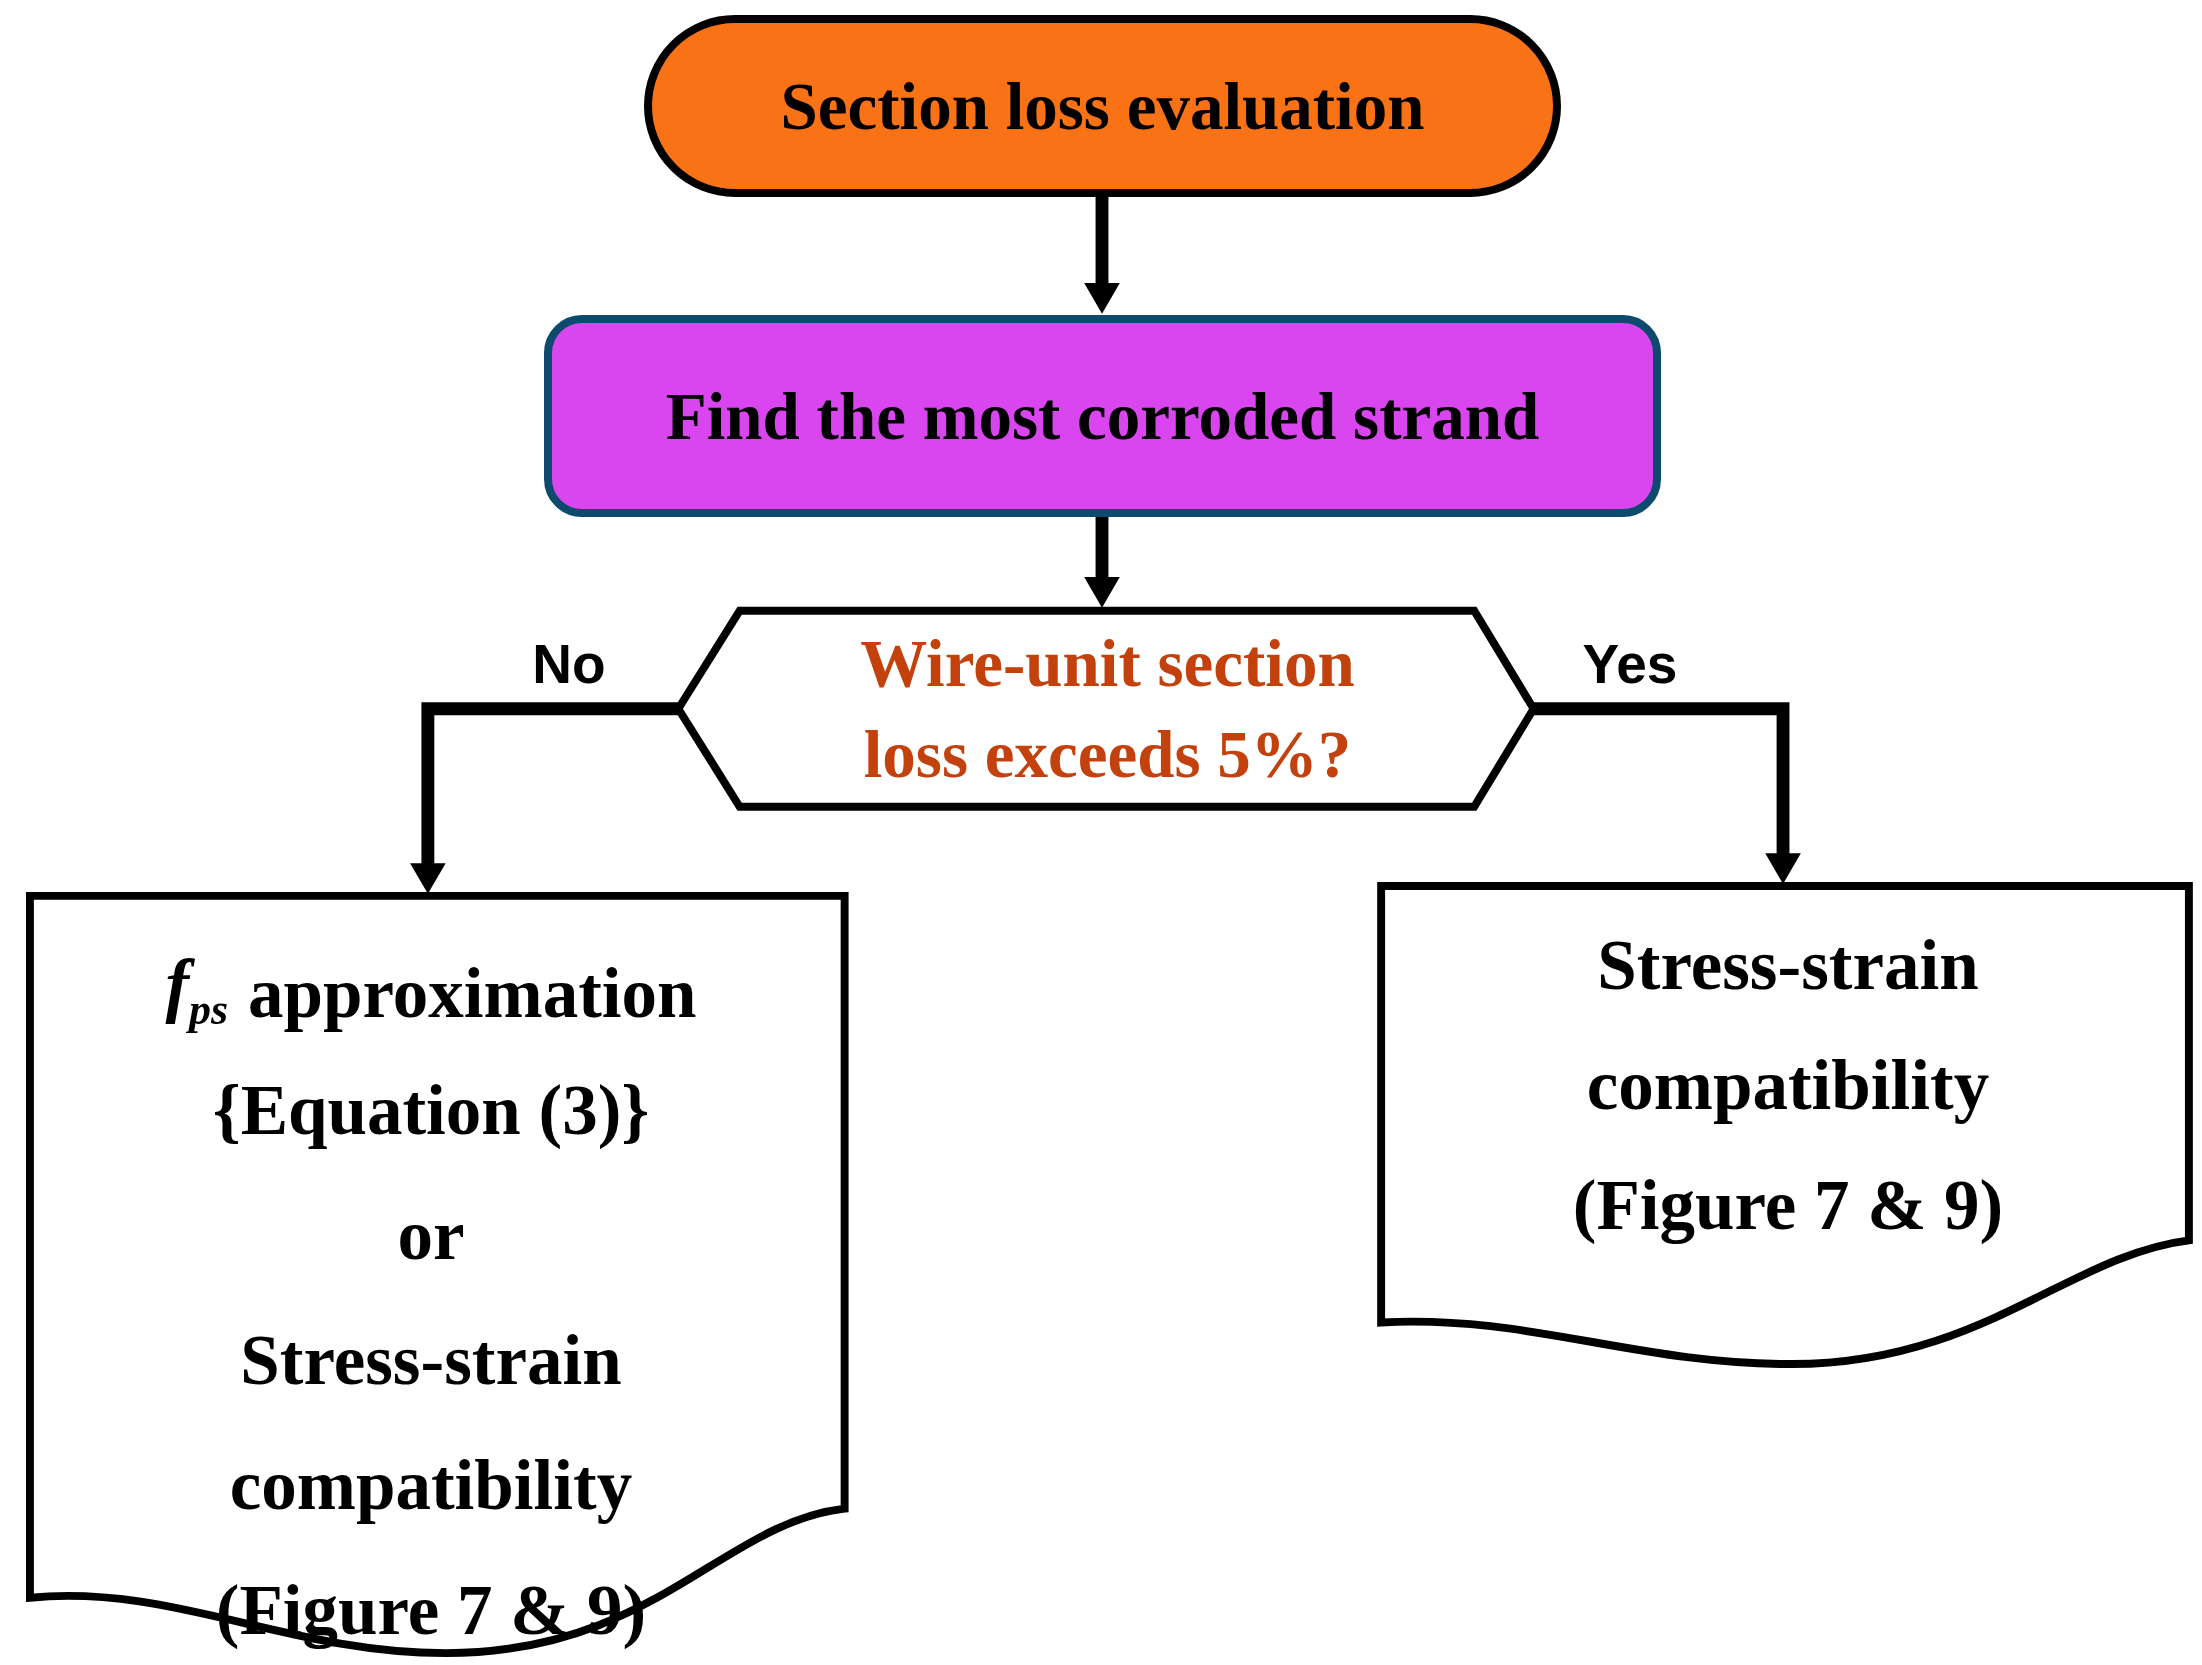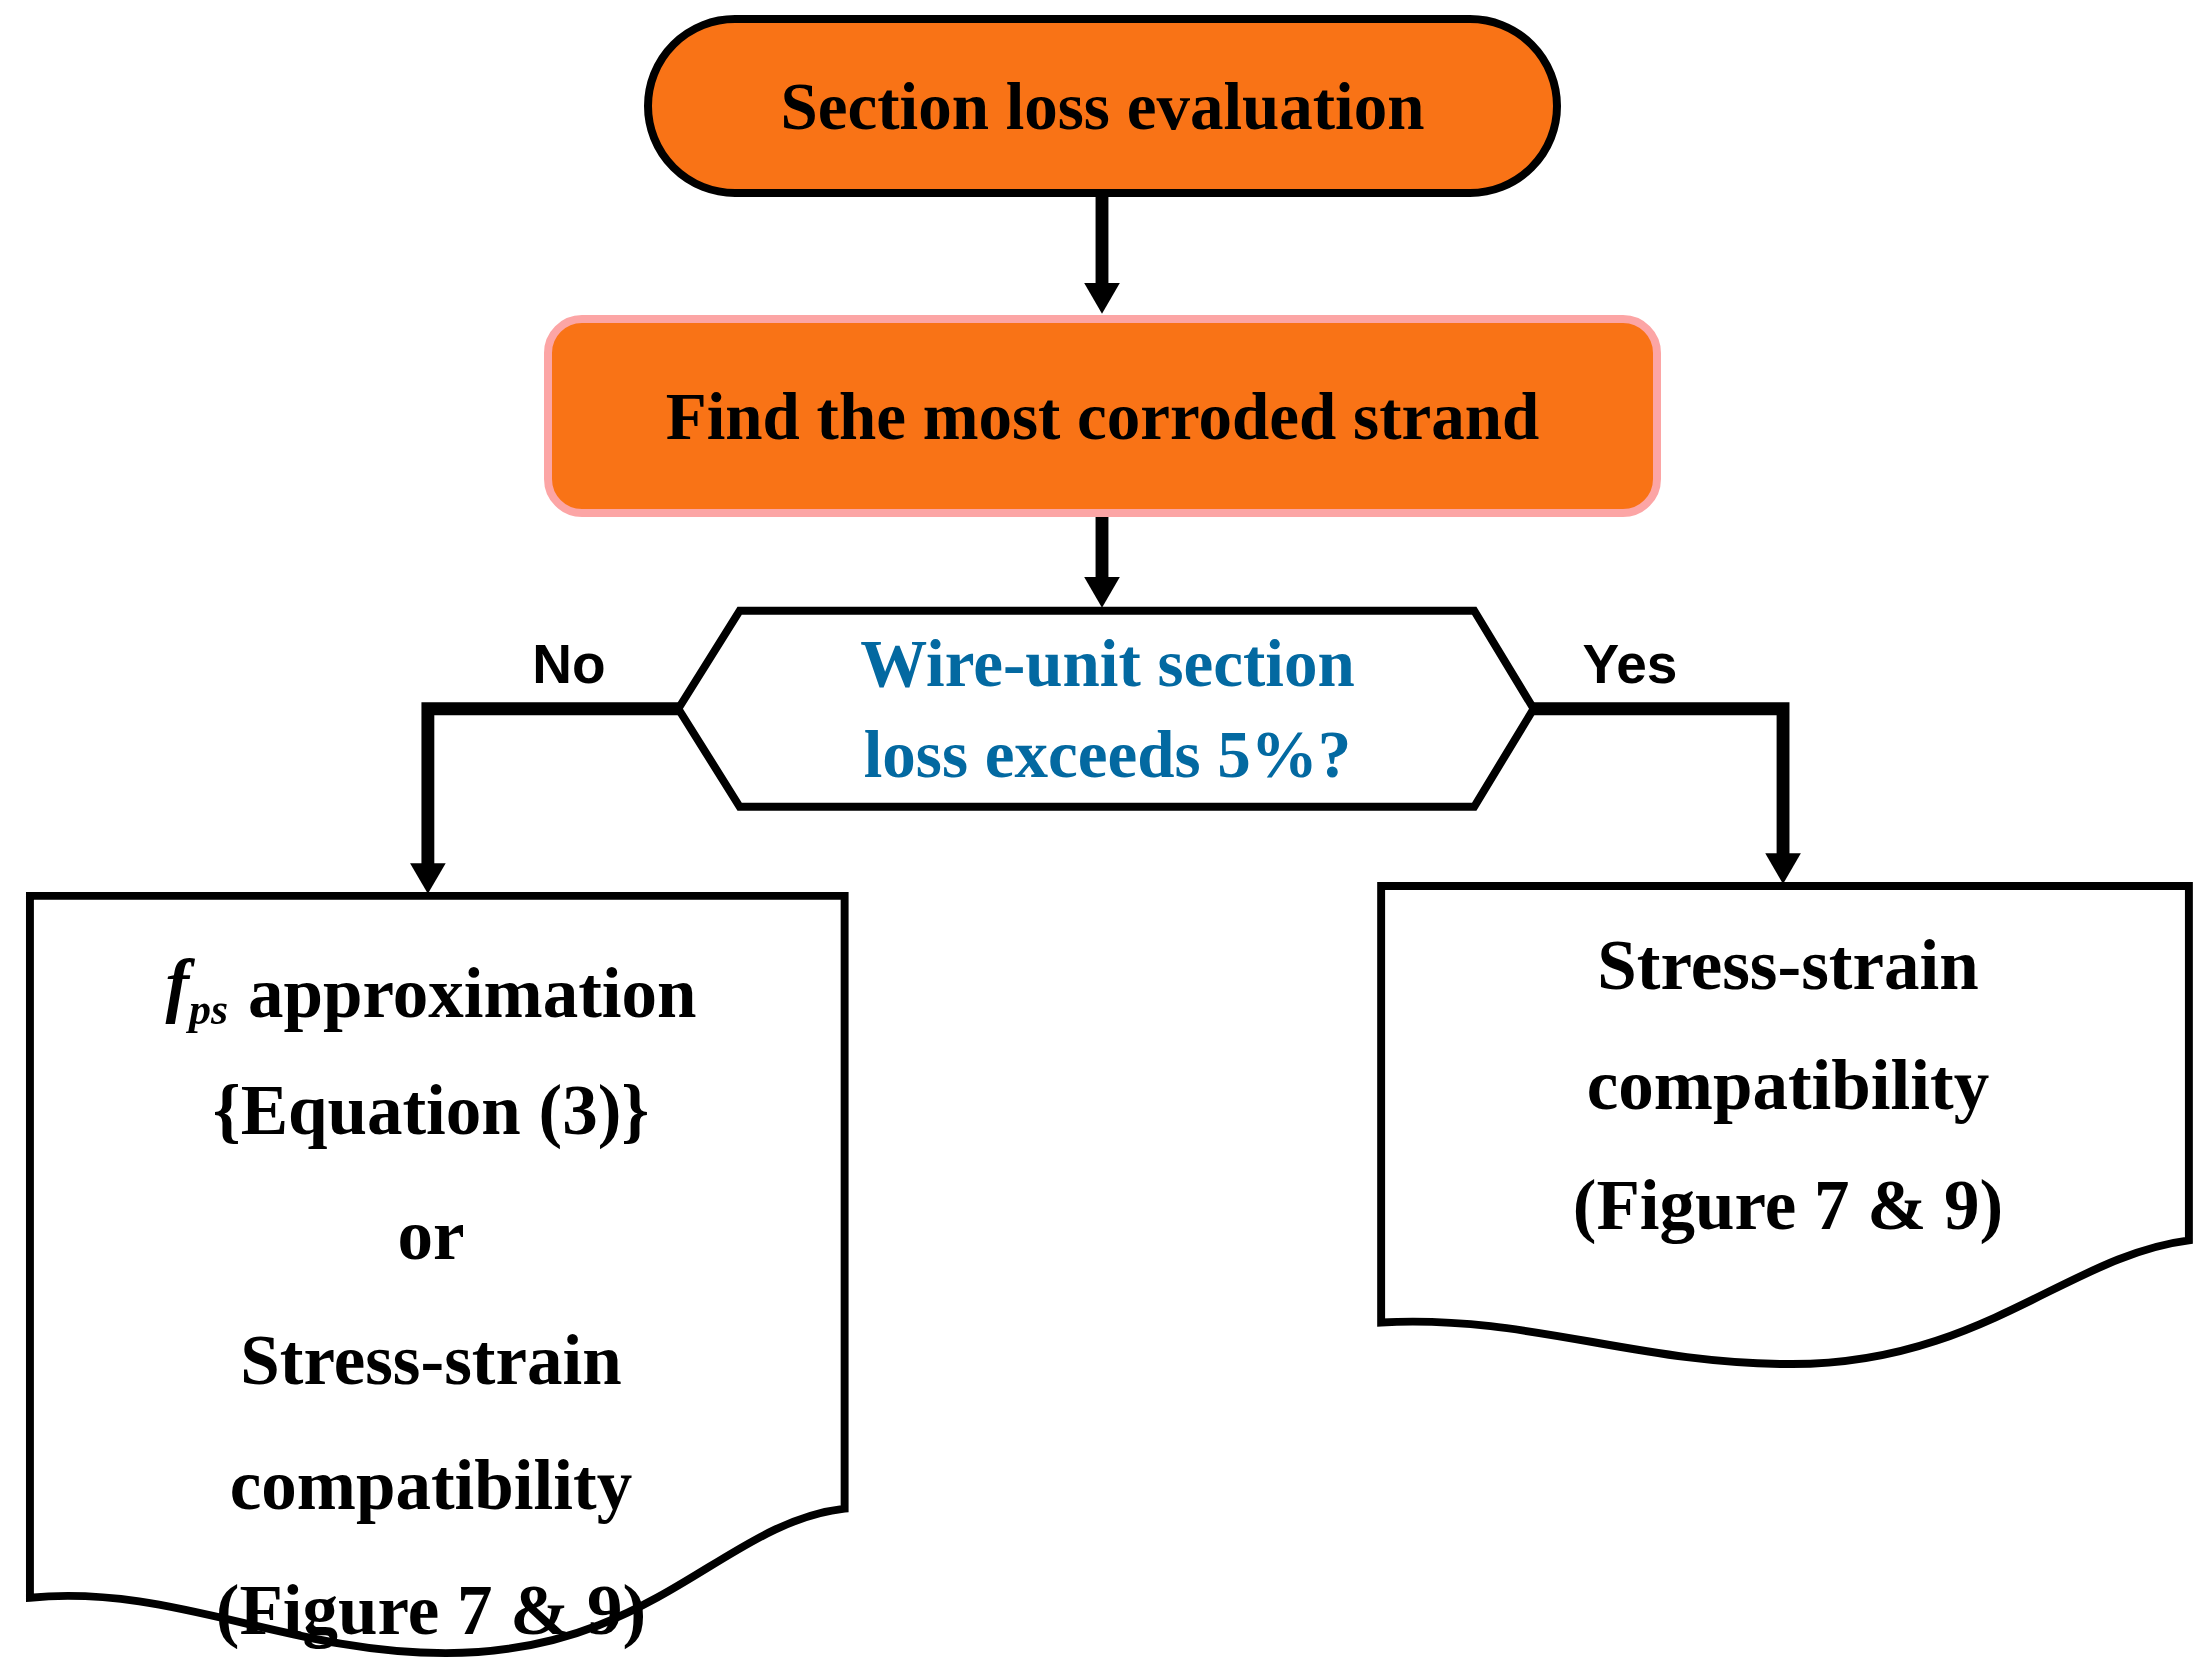--- a/index.html
+++ b/index.html
@@ -22,44 +22,44 @@
     width: 2203px;
     height: 1665px;
   }
   .node-text {
     position: absolute;
     display: flex;
     align-items: center;
     justify-content: center;
     text-align: center;
     font-weight: bold;
-    color: #0369a1;
+    color: #c2410c;
   }
   
   .terminator {
     position: absolute;
     left: 644px; top: 15px;
     width: 901px; height: 166px;
     border: 8px solid #000000;
     border-radius: 91px;
     background: #f97316;
     display: flex;
     align-items: center;
     justify-content: center;
     font-size: 67px;
     font-weight: bold;
   }
   
   .process {
     position: absolute;
     left: 544px; top: 315px;
     width: 1101px; height: 186px;
-    border: 8px solid #fca5a5;
+    border: 8px solid #0c4a6e;
     border-radius: 38px;
-    background: #f97316;
+    background: #d946ef;
     display: flex;
     align-items: center;
     justify-content: center;
     font-size: 67px;
     font-weight: bold;
   }
   
   .decision-text {
     left: 743px; top: 616px;
     width: 729px; height: 186px;

